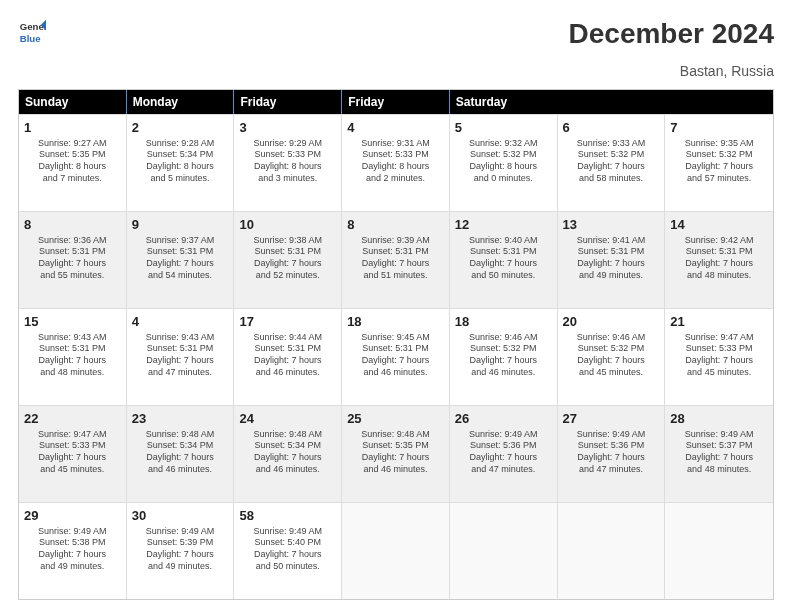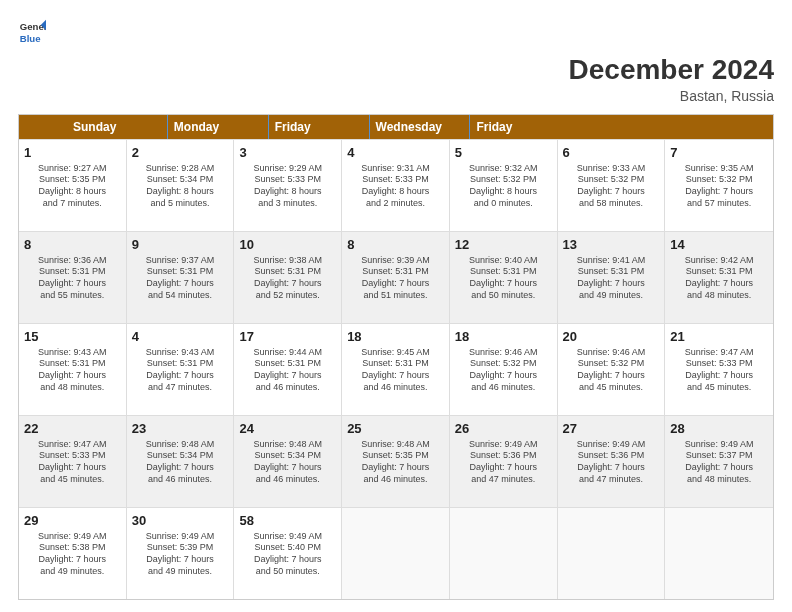--- a/index.html
+++ b/index.html
@@ -32,38 +32,36 @@
       width: 28px;
       height: 28px;
     }
     .title-block {
       text-align: right;
     }
     .month-title {
       font-size: 28px;
       font-weight: bold;
       color: #333;
-      margin-top: 36px;
     }
     .location {
       font-size: 14px;
       color: #555;
-      margin-top: 2px;
+      margin-top: 13px;
     }
     .calendar {
       flex: 1;
       display: flex;
       flex-direction: column;
       border: 1px solid #ccc;
     }
     .cal-header-row {
       display: grid;
       grid-template-columns: repeat(7, 1fr);
-      background: #a16207;
-      padding-left: 48px;
+      background: #000000;
     }
     .cal-header-cell {
       color: #fff;
       font-weight: bold;
       font-size: 12px;
       padding: 5px 6px;
       text-align: left;
       border-right: 1px solid #5590d0;
     }
     .cal-header-cell:last-child { border-right: none; }
@@ -121,22 +119,22 @@
       <div class="month-title">December 2024</div>
       <div class="location">Bastan, Russia</div>
     </div>
   </div>
 
   <div class="calendar">
     <div class="cal-header-row" id="cal-header">
         <div class="cal-header-cell">Sunday</div>
         <div class="cal-header-cell">Monday</div>
         <div class="cal-header-cell">Friday</div>
-        <div class="cal-header-cell">Wednesday</div>
         <div class="cal-header-cell">Friday</div>
+        <div class="cal-header-cell">Saturday</div>
       </div>
     <div class="cal-body" id="cal-body">
         <div class="cal-row">
           <div class="cal-cell">
             <span class="day-num">1</span>
             <div class="cell-text">Sunrise: 9:27 AM<br>Sunset: 5:35 PM<br>Daylight: 8 hours<br>and 7 minutes.</div>
           </div>
           <div class="cal-cell">
             <span class="day-num">2</span>
             <div class="cell-text">Sunrise: 9:28 AM<br>Sunset: 5:34 PM<br>Daylight: 8 hours<br>and 5 minutes.</div>

